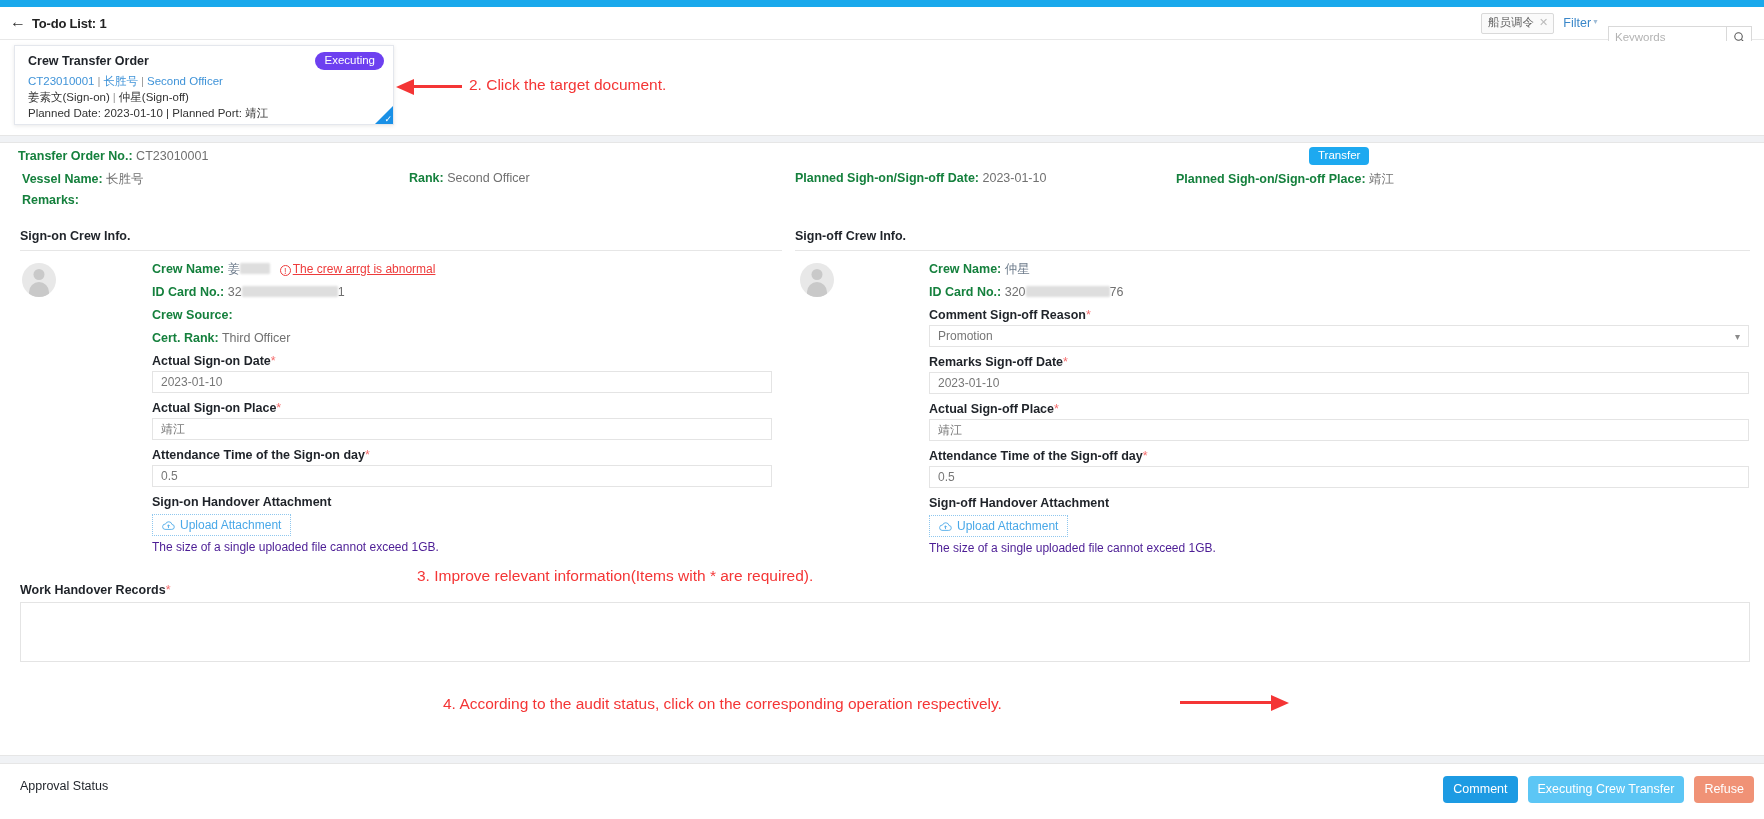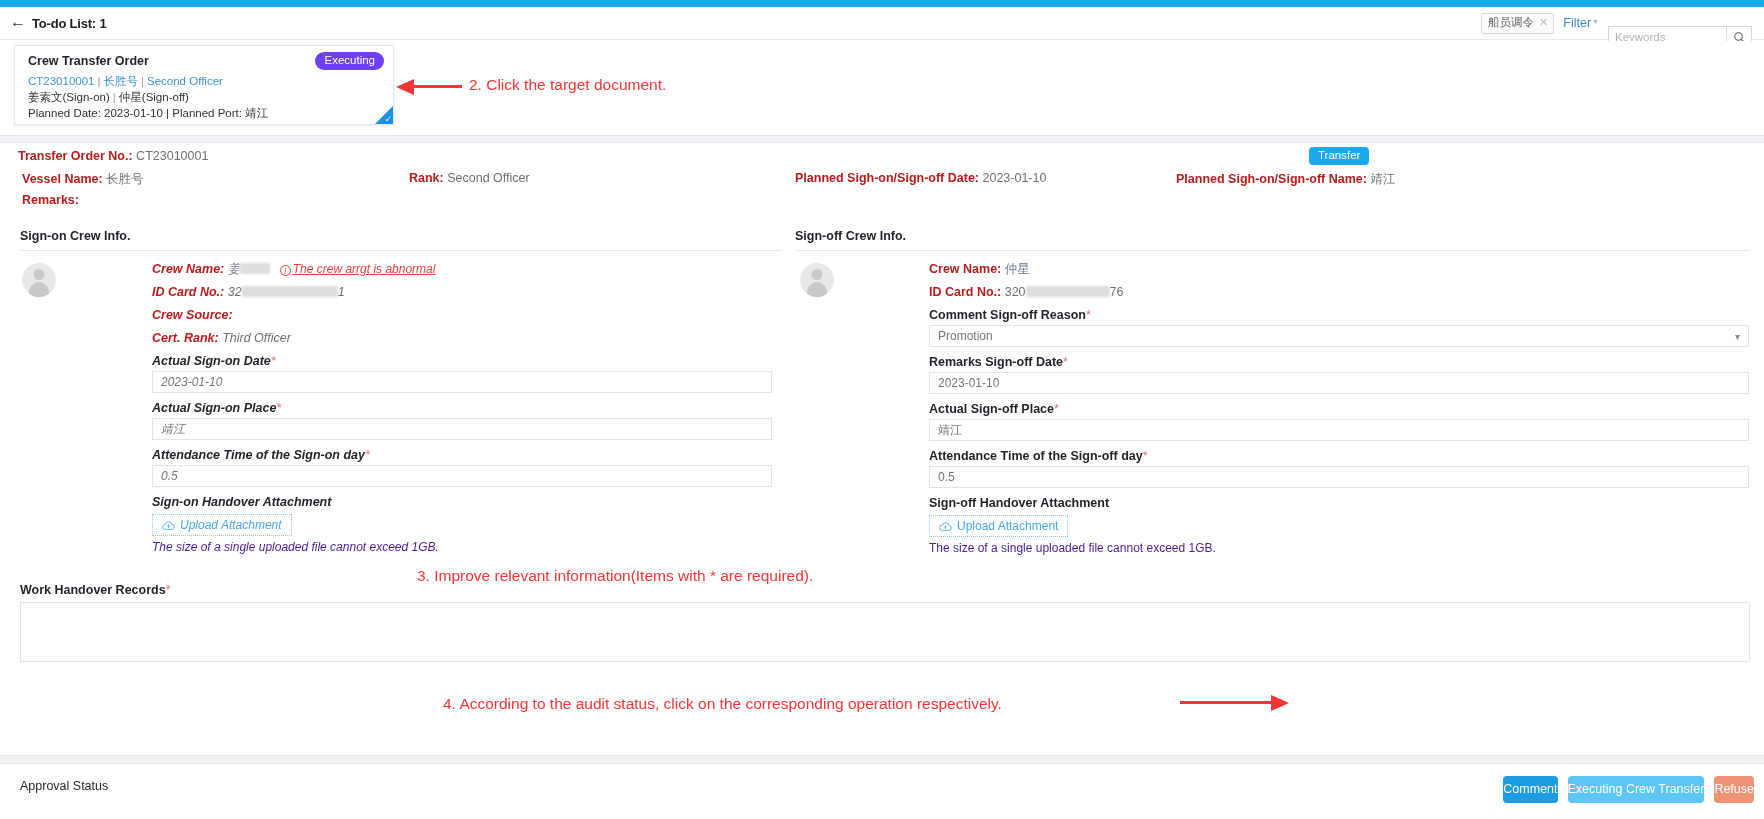--- a/index.html
+++ b/index.html
@@ -104,21 +104,21 @@
   
   .gap-strip {
     position: absolute; left: 0; top: 135px; width: 1764px; height: 8px;
     background: #F0F2F5; border-top: 1px solid #e6e6e6; border-bottom: 1px solid #e6e6e6;
   }
 
   
   .detail {
     position: absolute; left: 0; top: 143px; width: 1764px; height: 612px; background: #fff;
   }
-  .lbl { font-weight: bold; color: #b91c1c; }
+  .lbl { font-weight: bold; color: #15803d; }
   .val { color: #707070; font-weight: normal; }
 
   .d-row { position: absolute; font-size: 12.5px; white-space: nowrap; }
   .r-order  { left: 18px;  top: 6px;  }
   .r-vessel { left: 22px;  top: 28px; }
   .r-rank   { left: 409px; top: 28px; }
   .r-pdate  { left: 795px; top: 28px; }
   .r-pport  { left: 1176px;top: 28px; }
   .r-remark { left: 22px;  top: 50px; }
 
@@ -148,21 +148,21 @@
     position: absolute; left: 50%; top: 6px; width: 11px; height: 11px;
     border-radius: 50%; background: #C9C9C9; transform: translateX(-50%);
   }
   .avatar .body {
     position: absolute; left: 50%; top: 19px; width: 20px; height: 16px;
     border-radius: 10px 10px 0 0; background: #C9C9C9; transform: translateX(-50%);
   }
 
   
   .form-col { position: absolute; }
-  .form-col.left  { left: 152px; top: 118px; width: 620px; font-style: italic; }
+  .form-col.left  { left: 152px; top: 118px; width: 620px; }
   .form-col.right { left: 929px; top: 118px; width: 820px; }
 
   .kv { font-size: 12.5px; margin-bottom: 7px; white-space: nowrap; line-height: 16px; }
   .kv .val-blue { color: #6E7C8C; }
   .warn { color: #EE3B3B; text-decoration: underline; font-size: 12px; margin-left: 6px; }
   .warn-ico {
     display: inline-block; width: 11px; height: 11px; border: 1px solid #EE3B3B;
     border-radius: 50%; color: #EE3B3B; font-size: 9px; line-height: 10px;
     text-align: center; margin-right: 2px; vertical-align: -1px;
   }
@@ -205,21 +205,21 @@
   .footer {
     position: absolute; left: 0; top: 764px; width: 1764px; height: 55px;
     background: #fff;
   }
   .approval-status {
     position: absolute; left: 20px; top: 15px; font-size: 12.5px; color: #1f2329;
   }
   .btn-row { position: absolute; right: 10px; top: 12px; display: flex; gap: 10px; }
   .btn {
     border: none; border-radius: 4px; color: #fff; font-size: 12.5px;
-    padding: 6px 0; cursor: pointer; font-family: "Liberation Sans", sans-serif;
+    padding: 6px 10px; cursor: pointer; font-family: "Liberation Sans", sans-serif;
     line-height: 1.2;
   }
   .btn-comment  { background: #1D9BE3; }
   .btn-exec     { background: #5CC6F5; }
   .btn-refuse   { background: #F09276; }
 </style>
 </head>
 <body>
 
 <div id="app">
@@ -288,21 +288,21 @@
     </div>
     <div class="d-row r-rank">
       <span class="lbl">Rank:</span>
       <span class="val">Second Officer</span>
     </div>
     <div class="d-row r-pdate">
       <span class="lbl">Planned Sigh-on/Sign-off Date:</span>
       <span class="val">2023-01-10</span>
     </div>
     <div class="d-row r-pport">
-      <span class="lbl">Planned Sigh-on/Sign-off Name:</span>
+      <span class="lbl">Planned Sigh-on/Sign-off Place:</span>
       <span class="val">靖江</span>
     </div>
     <div class="d-row r-remark">
       <span class="lbl">Remarks:</span>
       <span class="val"></span>
     </div>
 
     <div class="badge-transfer">Transfer</div>
 
     <div class="col-head left">Sign-on Crew Info.</div>

